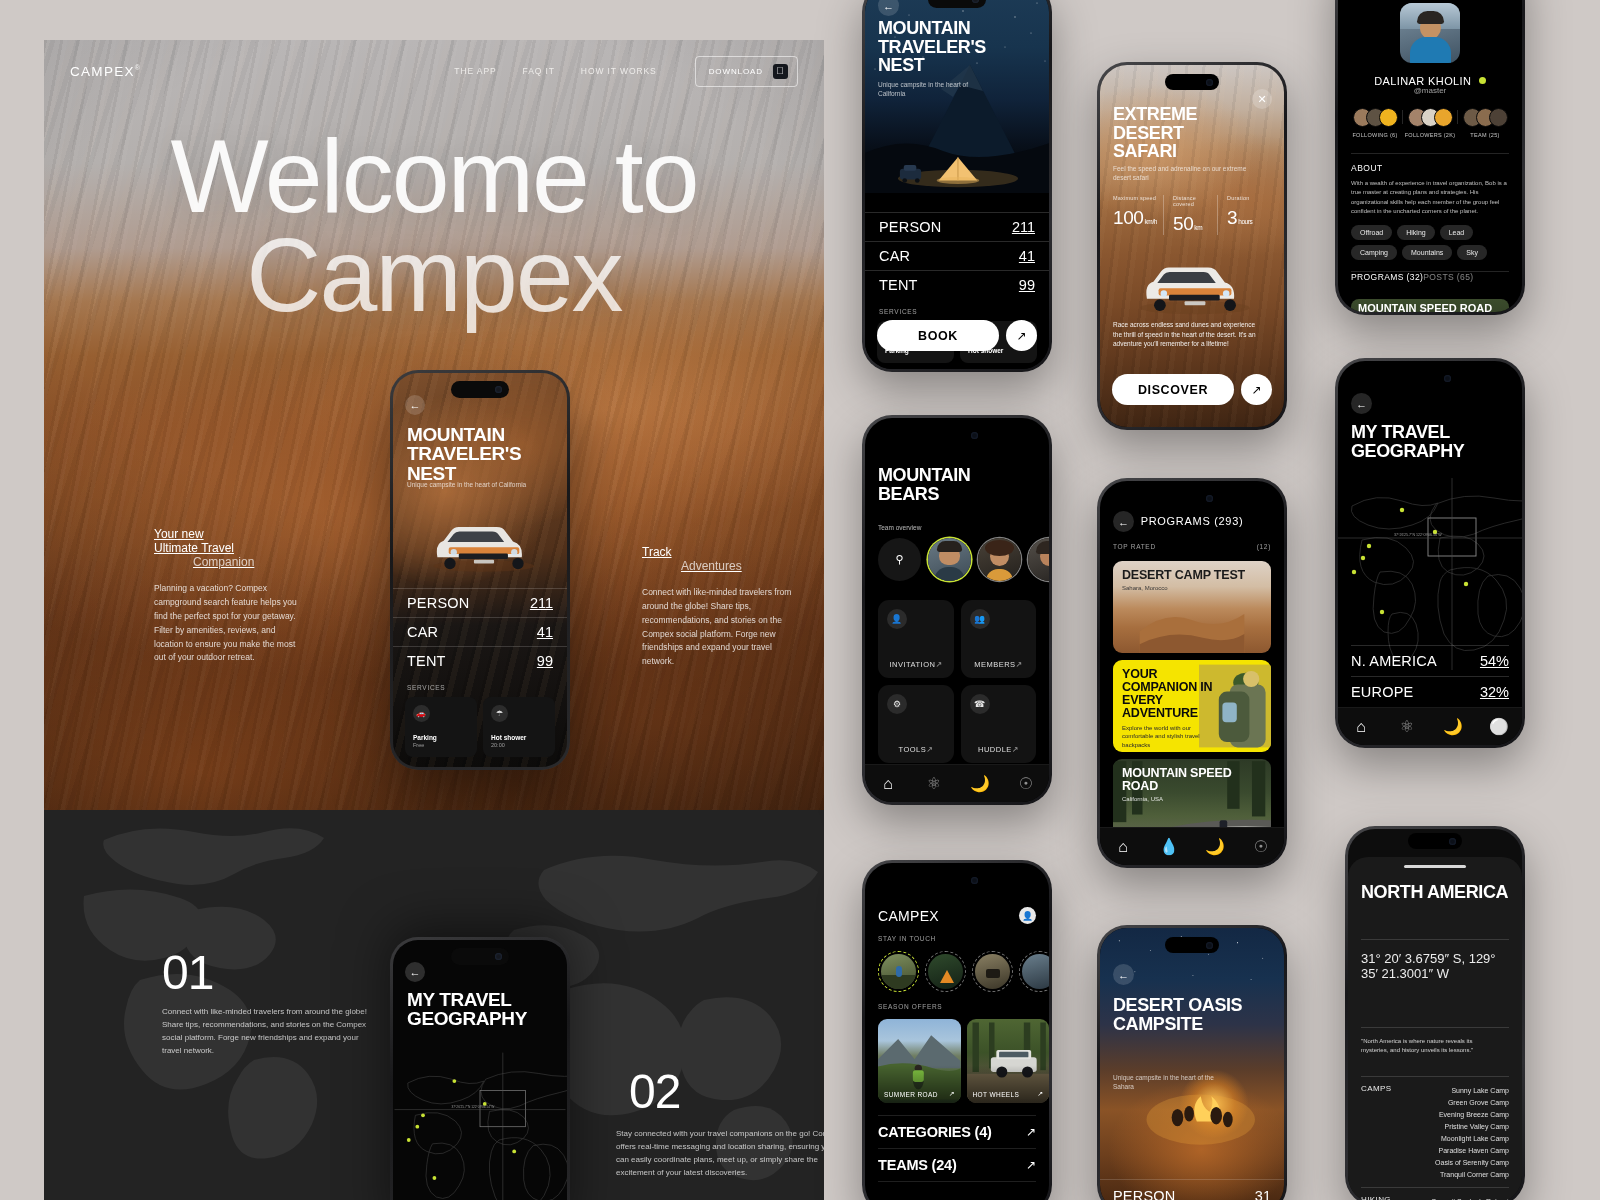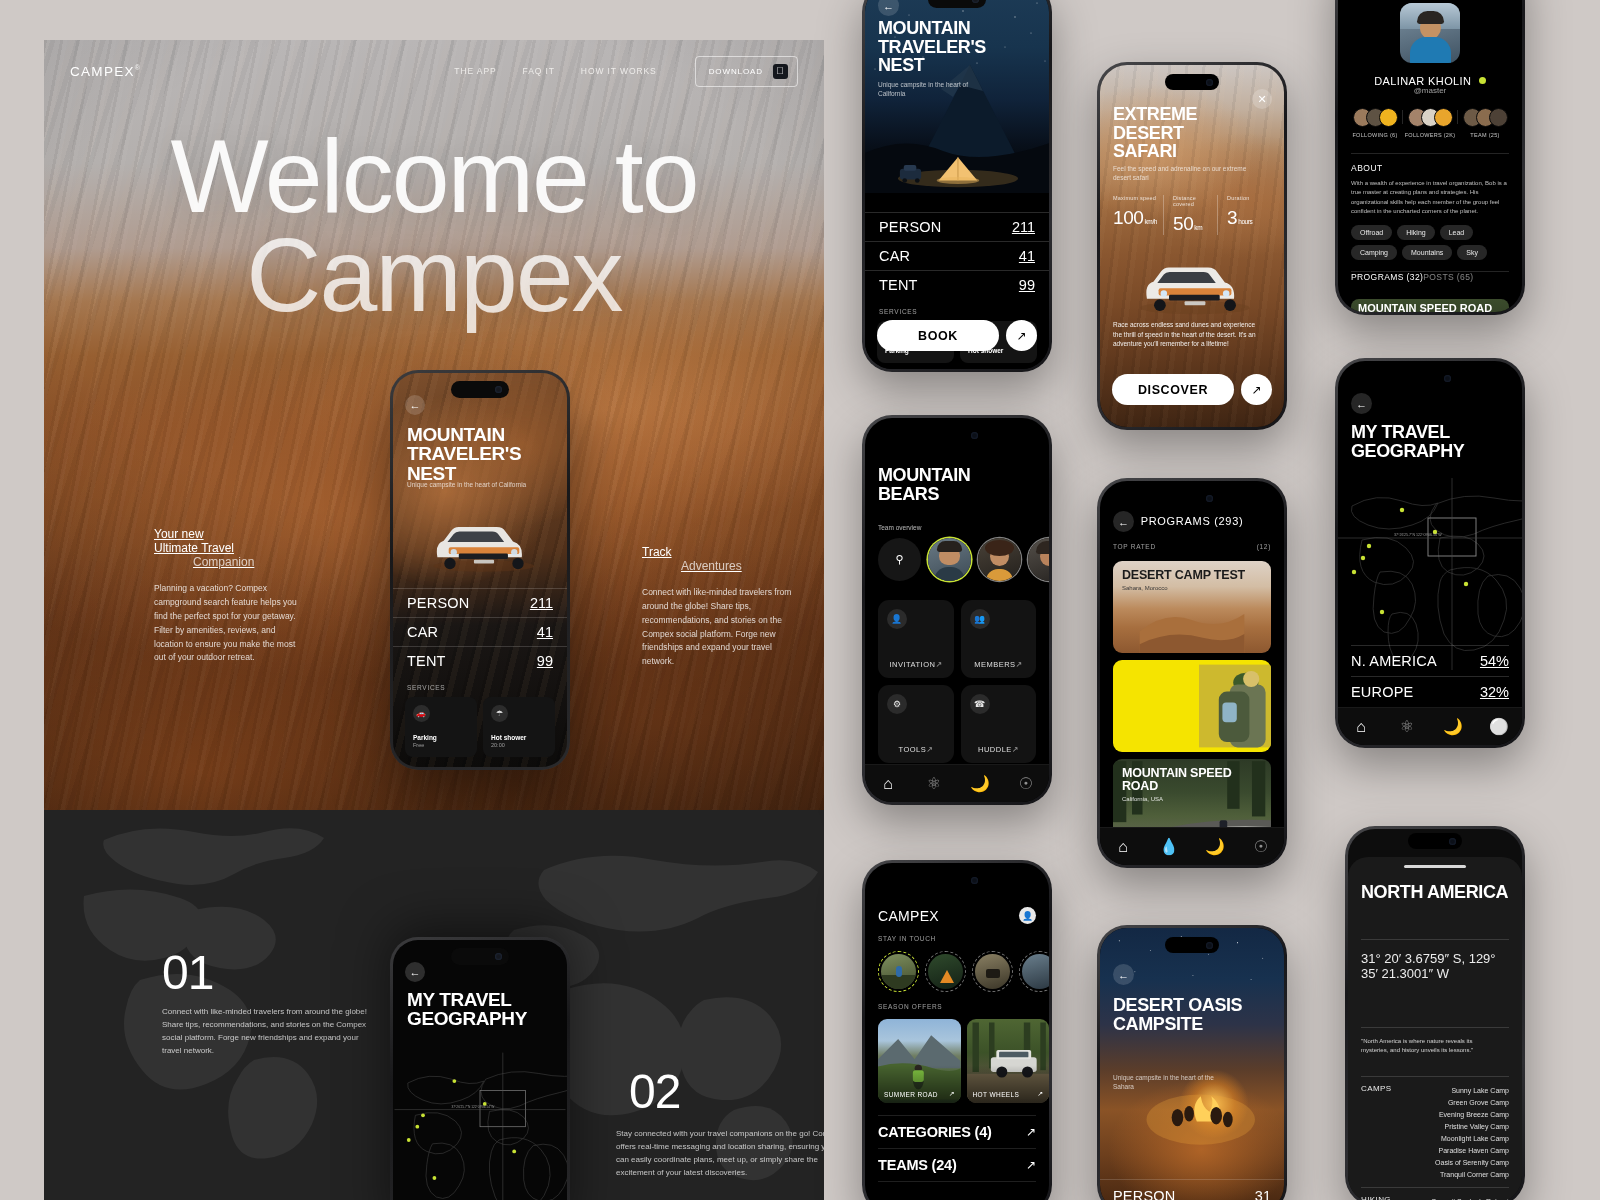--- a/index.html
+++ b/index.html
@@ -659,20 +659,24 @@
 
         <div class="prog-card" style="height:92px;background:#F5E400">
           <svg viewBox="0 0 80 92" style="position:absolute;right:0;top:0;width:72px;height:92px">
             <rect width="80" height="92" fill="#cdb92e"></rect>
             <ellipse cx="52" cy="20" rx="14" ry="11" fill="#3c5a2a"></ellipse>
             <rect x="34" y="22" width="40" height="70" rx="9" fill="#6b7553"></rect>
             <rect x="22" y="30" width="34" height="56" rx="9" fill="#4c5a3c"></rect>
             <rect x="26" y="42" width="16" height="22" rx="4" fill="#8fb4c6"></rect>
             <circle cx="58" cy="16" r="9" fill="#d8c06a"></circle>
           </svg>
+          <div style="position:absolute;left:9px;top:8px;width:98px;color:#0b0b0b">
+            <div class="pt">YOUR COMPANION IN EVERY ADVENTURE</div>
+            <div class="ps" style="color:#2a2a2a;line-height:1.45">Explore the world with our comfortable and stylish travel backpacks</div>
+          </div>
         </div>
 
         <div class="prog-card" style="height:92px">
           <div style="position:absolute;inset:0;background:linear-gradient(180deg,#2d3a26 0%,#3a4a2e 36%,#4f5f3a 62%,#6b6b5e 100%)"></div>
           <svg viewBox="0 0 166 92" style="position:absolute;inset:0;width:100%;height:100%">
             <g fill="#22301c">
                 <rect x="0" y="0" width="14" height="64"></rect>
                 <rect x="20" y="0" width="11" height="56"></rect>
                 <rect x="120" y="0" width="13" height="50"></rect>
                 <rect x="146" y="0" width="14" height="58"></rect>

